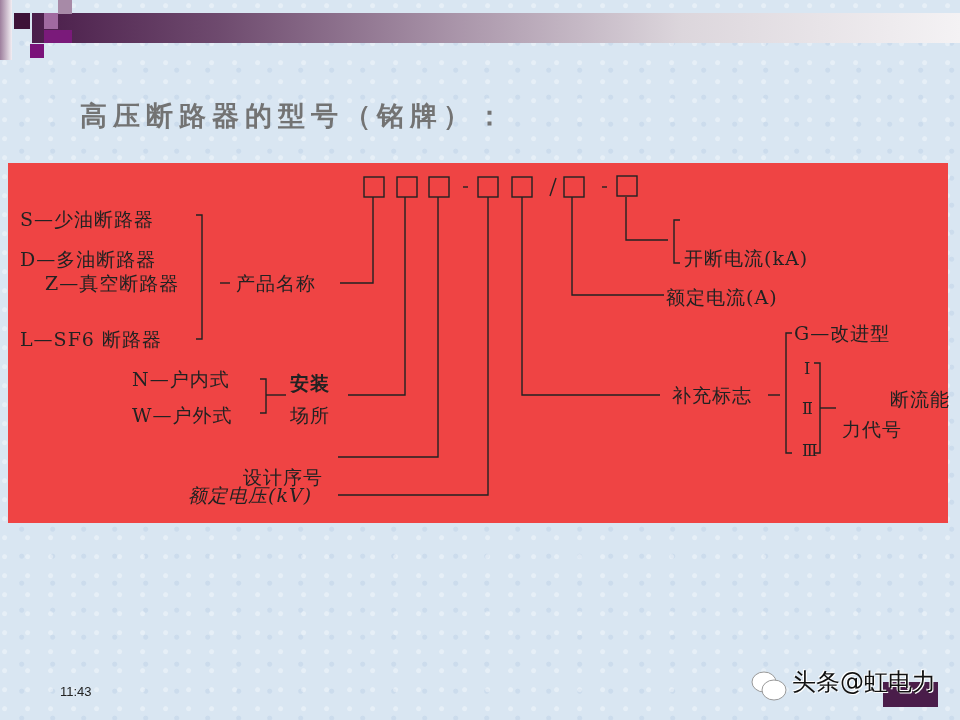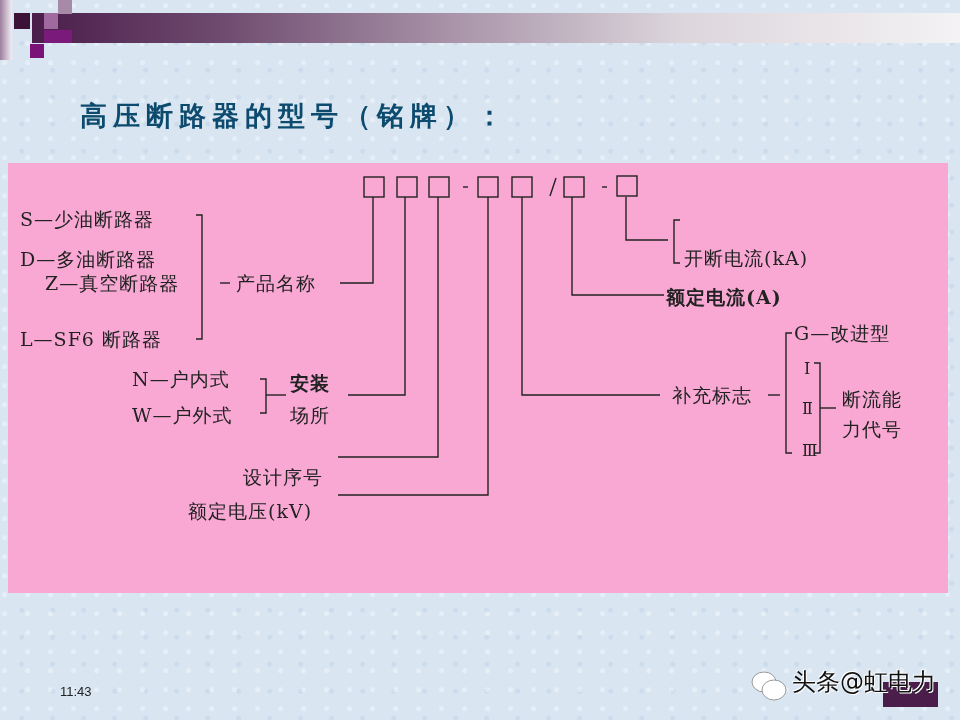--- a/index.html
+++ b/index.html
@@ -11,24 +11,24 @@
       #d9e6f2;
     font-family: "DejaVu Serif", "Liberation Serif", serif;
   }
   .bar {
     position: absolute; left: 32px; top: 13px; width: 928px; height: 30px;
     background: linear-gradient(to right, #4a1d4a 0%, #6e4a6e 20%, #a893a8 45%, #dcd6dc 70%, #f4f2f4 100%);
   }
   .sq { position: absolute; }
   .title {
     position: absolute; left: 80px; top: 98px; font-size: 27px; font-weight: bold;
-    letter-spacing: 6px; color: #0c4a6e;
+    letter-spacing: 6px; color: #737373;
     font-family: "DejaVu Sans", "Liberation Sans", sans-serif;
   }
-  .panel { position: absolute; left: 8px; top: 163px; width: 940px; height: 430px; background: #f9a8d4; }
+  .panel { position: absolute; left: 8px; top: 163px; width: 940px; height: 360px; background: #ef4444; }
   .panel svg { position: absolute; left: 0; top: 0; }
   .t { position: absolute; font-size: 19px; color: #222; white-space: nowrap; letter-spacing: 1px; }
   .time { position: absolute; left: 60px; top: 684px; font-size: 13px; color: #222; font-family: "Liberation Sans", sans-serif; }
   .wm { position: absolute; left: 750px; top: 660px; width: 200px; height: 50px; }
   .wm-text { position: absolute; left: 42px; top: 6px; font-size: 24px; color: #111; font-family: "DejaVu Sans", sans-serif; text-shadow: 1px 1px 0 #fff, -1px -1px 0 #fff; white-space: nowrap; }
   .wm-block { position: absolute; left: 133px; top: 22px; width: 55px; height: 25px; background: #4a1d4a; }
 </style>
 </head>
 <body>
 
@@ -90,31 +90,31 @@
   <div class="t" style="left:12px;top:108px;margin-left:25px;">Z—真空断路器</div>
   <div class="t" style="left:12px;top:164px;">L—SF6 断路器</div>
   <div class="t" style="left:228px;top:108px;">产品名称</div>
 
   <div class="t" style="left:124px;top:204px;">N—户内式</div>
   <div class="t" style="left:124px;top:240px;">W—户外式</div>
   <div class="t" style="left:282px;top:208px;font-weight:bold;">安装</div>
   <div class="t" style="left:282px;top:240px;">场所</div>
 
   <div class="t" style="left:235px;top:282px;margin-top:20px;">设计序号</div>
-  <div class="t" style="left:180px;top:336px;">额定电压(kV)</div>
+  <div class="t" style="left:180px;top:320px;font-style:italic;">额定电压(kV)</div>
 
   <div class="t" style="left:676px;top:44px;margin-top:39px;">开断电流(kA)</div>
-  <div class="t" style="left:658px;top:122px;font-weight:bold;">额定电流(A)</div>
+  <div class="t" style="left:658px;top:122px;">额定电流(A)</div>
 
   <div class="t" style="left:664px;top:220px;">补充标志</div>
   <div class="t" style="left:786px;top:158px;">G—改进型</div>
   <div class="t" style="left:796px;top:196px;font-size:16px;">Ⅰ</div>
   <div class="t" style="left:794px;top:236px;font-size:16px;">Ⅱ</div>
   <div class="t" style="left:794px;top:278px;font-size:16px;">Ⅲ</div>
-  <div class="t" style="left:834px;top:224px;">断流能</div>
+  <div class="t" style="left:882px;top:224px;">断流能</div>
   <div class="t" style="left:834px;top:254px;">力代号</div>
 </div>
 
 <div class="time">11:43</div>
 
 <div class="wm">
   <svg width="40" height="36" style="position:absolute;left:0;top:8px;">
     <ellipse cx="14" cy="14" rx="12" ry="10" fill="#fff" stroke="#999"></ellipse>
     <ellipse cx="24" cy="22" rx="12" ry="10" fill="#fff" stroke="#999"></ellipse>
   </svg>

